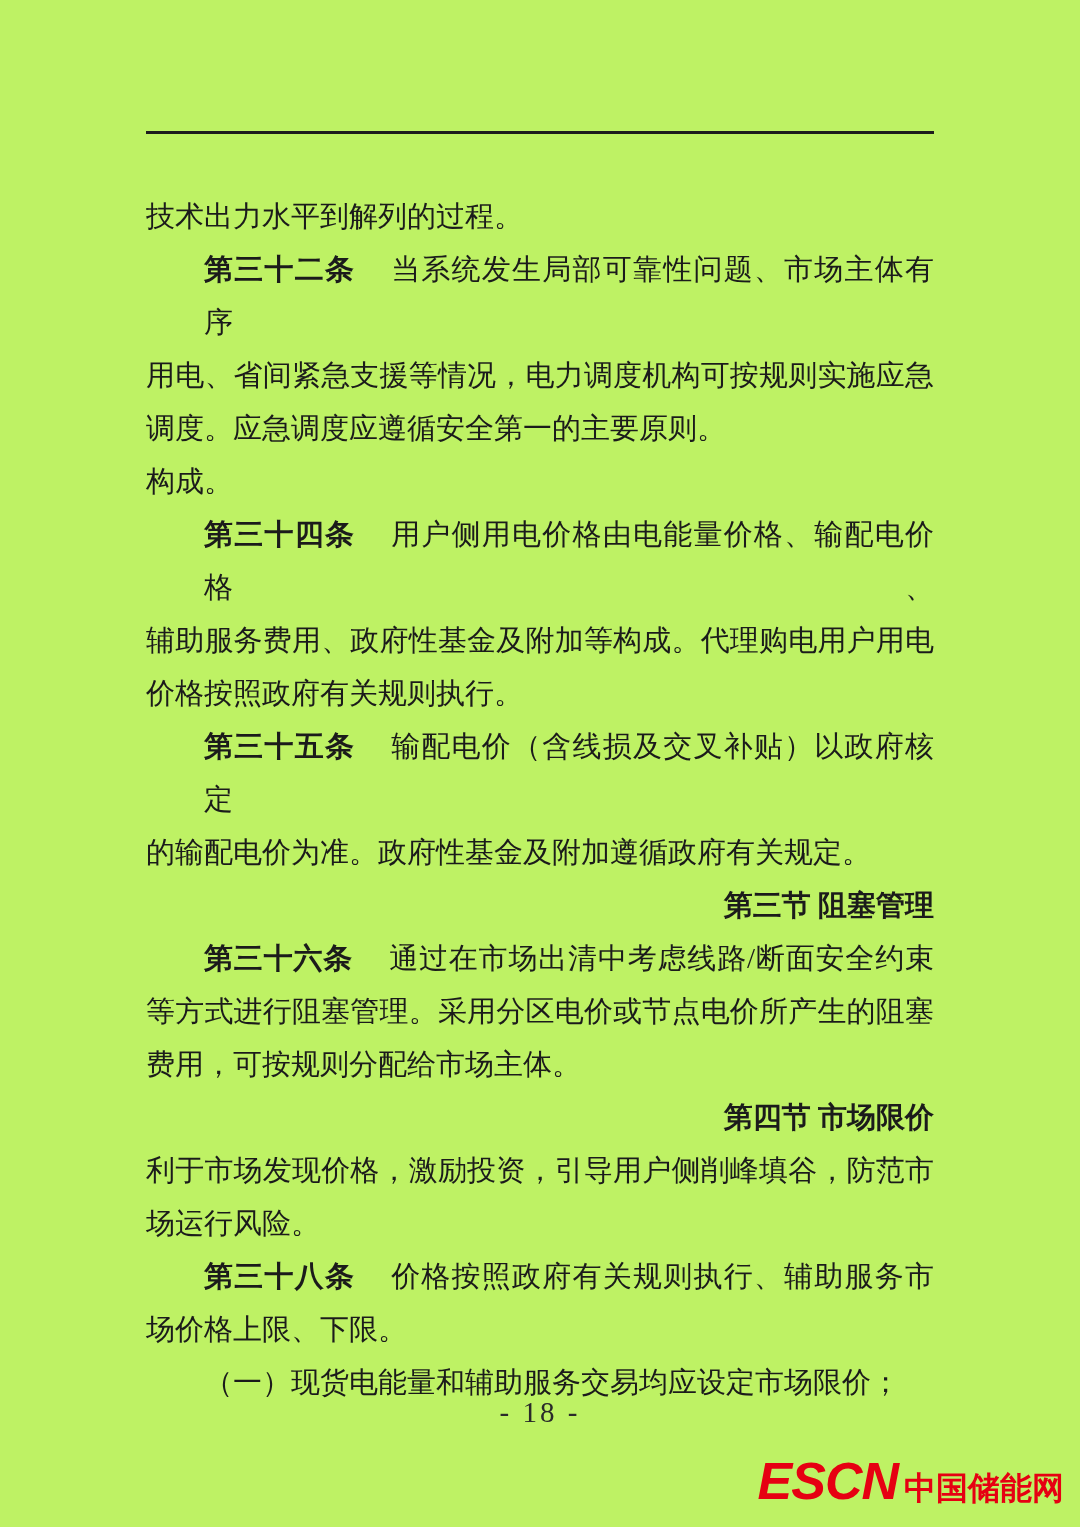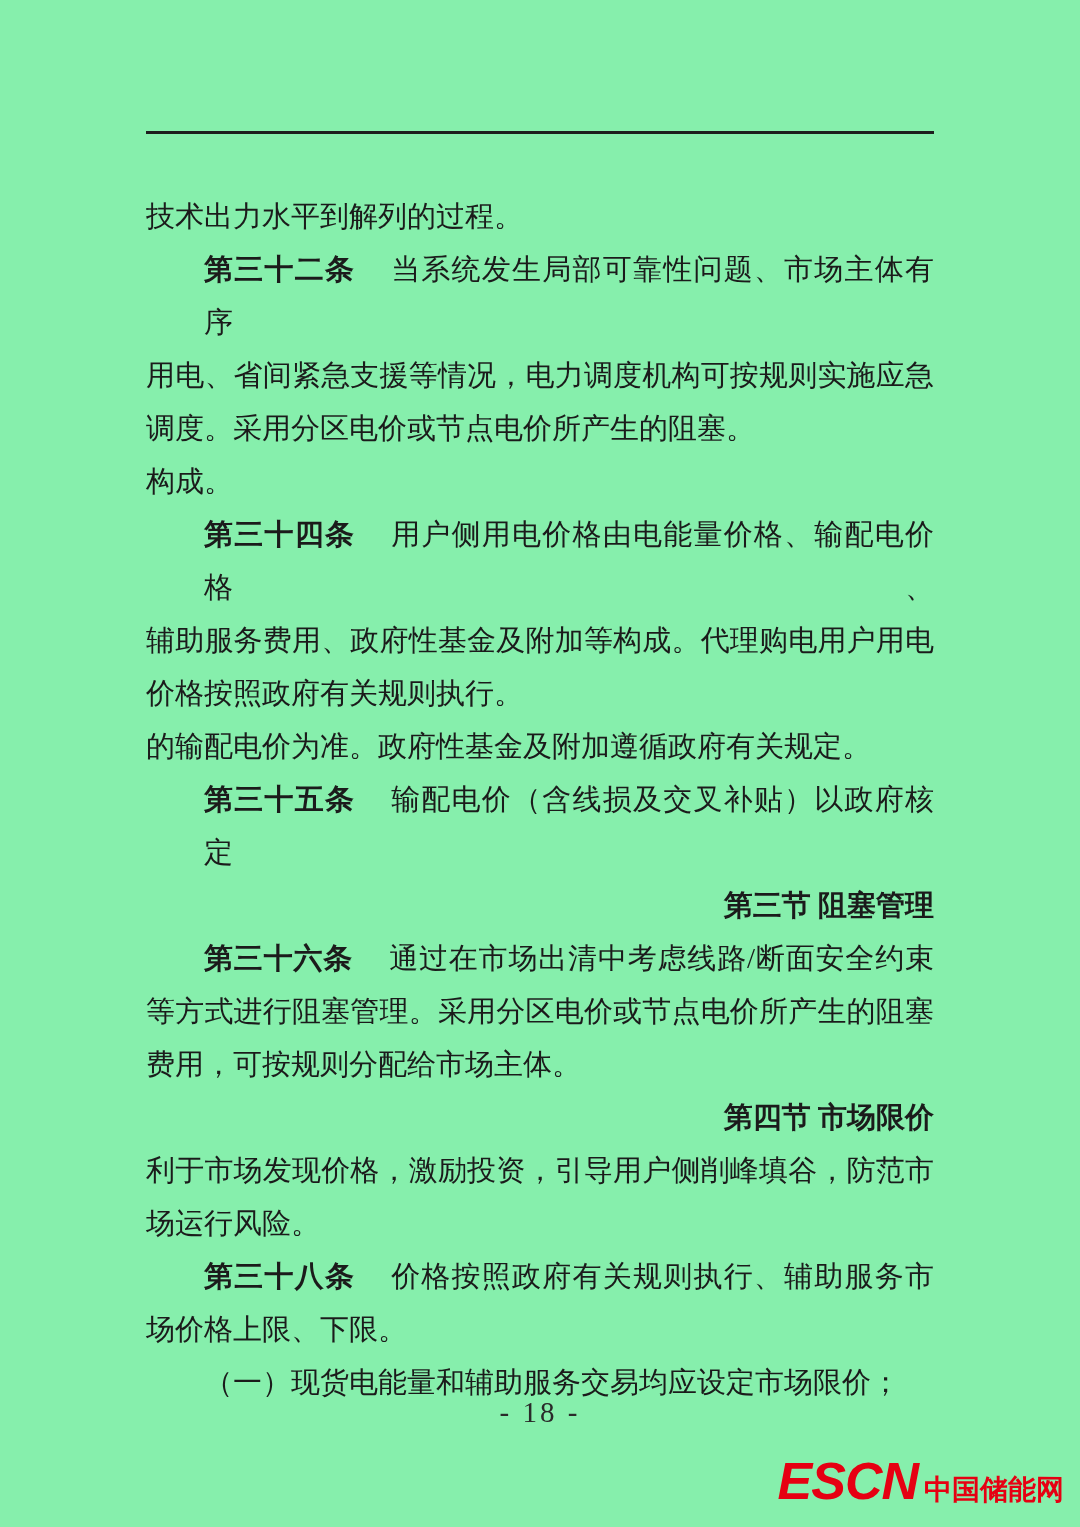--- a/index.html
+++ b/index.html
@@ -1,20 +1,20 @@
 <!DOCTYPE html>
 <html><head>
 <meta charset="utf-8">
 <style>
   html, body { margin: 0; padding: 0; background: #ffffff; }
   .page {
     position: relative;
     width: 1080px;
     height: 1527px;
-    background: #86efac;
+    background: #bef264;
     overflow: hidden;
     font-family: "Liberation Serif", "DejaVu Serif", serif;
   }
   .header-rule {
     position: absolute;
     left: 146px;
     top: 131px;
     width: 788px;
     height: 3px;
     background: #1d1d1d;
@@ -62,43 +62,43 @@
   }
   .logo-latin {
     font-size: 52px;
     font-weight: bold;
     font-style: italic;
     letter-spacing: -1px;
     margin-right: 6px;
     vertical-align: baseline;
   }
   .logo-cn {
-    font-size: 28px;
+    font-size: 32px;
     font-weight: bold;
     vertical-align: baseline;
   }
 </style>
 </head>
 <body>
 
 <div class="page">
 
   <div class="header-rule"></div>
 
   <div class="content">
       <div class="line plain-end"><span>技术出力水平到解列的过程。</span></div>
       <div class="line indent-full"><span class="bold label">第三十二条</span><span>当系统发生局部可靠性问题、市场主体有序</span></div>
       <div class="line full"><span>用电、省间紧急支援等情况，电力调度机构可按规则实施应急</span></div>
-      <div class="line plain-end"><span>调度。采用分区电价或节点电价所产生的阻塞。</span></div>
+      <div class="line plain-end"><span>调度。应急调度应遵循安全第一的主要原则。</span></div>
       <div class="line plain-end"><span>构成。</span></div>
       <div class="line indent-full"><span class="bold label">第三十四条</span><span>用户侧用电价格由电能量价格、输配电价格、</span></div>
       <div class="line full"><span>辅助服务费用、政府性基金及附加等构成。代理购电用户用电</span></div>
       <div class="line plain-end"><span>价格按照政府有关规则执行。</span></div>
+      <div class="line indent-full"><span class="bold label">第三十五条</span><span>输配电价（含线损及交叉补贴）以政府核定</span></div>
       <div class="line plain-end"><span>的输配电价为准。政府性基金及附加遵循政府有关规定。</span></div>
-      <div class="line indent-full"><span class="bold label">第三十五条</span><span>输配电价（含线损及交叉补贴）以政府核定</span></div>
       <div class="line heading"><span class="bold">第三节 阻塞管理</span></div>
       <div class="line indent-full"><span class="bold label">第三十六条</span><span>通过在市场出清中考虑线路/断面安全约束</span></div>
       <div class="line full"><span>等方式进行阻塞管理。采用分区电价或节点电价所产生的阻塞</span></div>
       <div class="line plain-end"><span>费用，可按规则分配给市场主体。</span></div>
       <div class="line heading"><span class="bold">第四节 市场限价</span></div>
       <div class="line full"><span>利于市场发现价格，激励投资，引导用户侧削峰填谷，防范市</span></div>
       <div class="line plain-end"><span>场运行风险。</span></div>
       <div class="line indent-full"><span class="bold label">第三十八条</span><span>价格按照政府有关规则执行、辅助服务市</span></div>
       <div class="line plain-end"><span>场价格上限、下限。</span></div>
       <div class="line indent-plain"><span>（一）现货电能量和辅助服务交易均应设定市场限价；</span></div>

